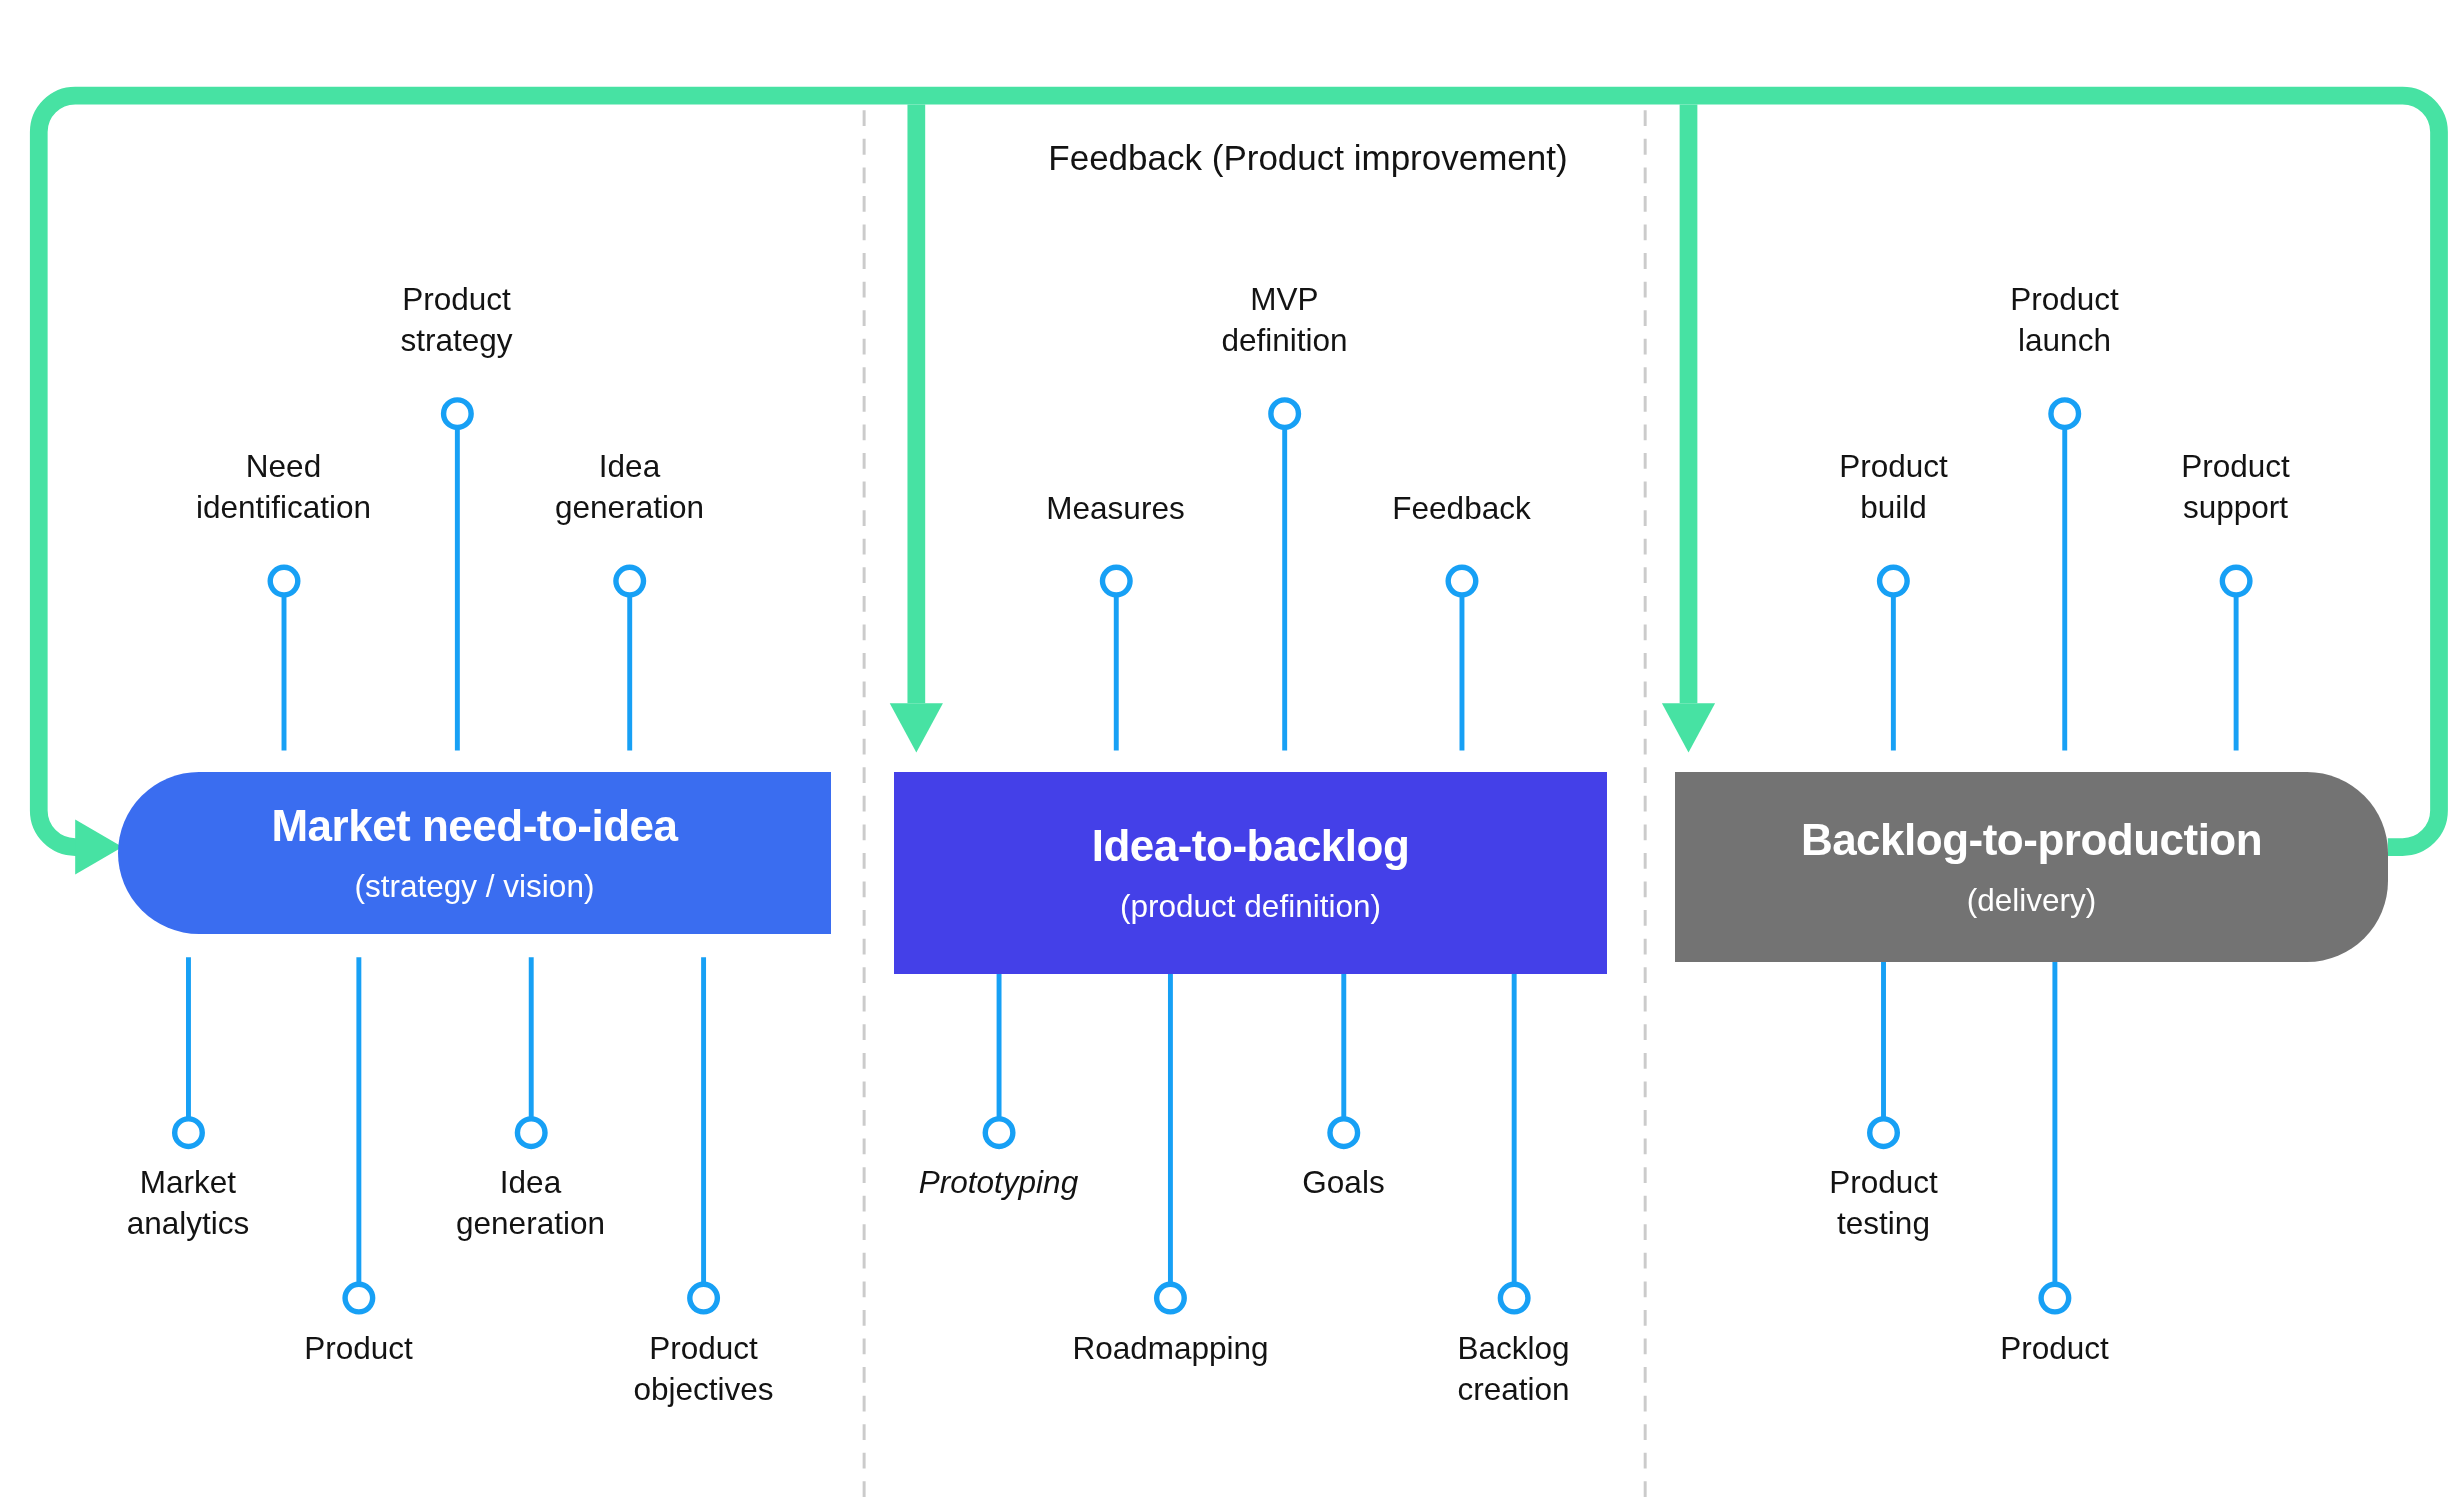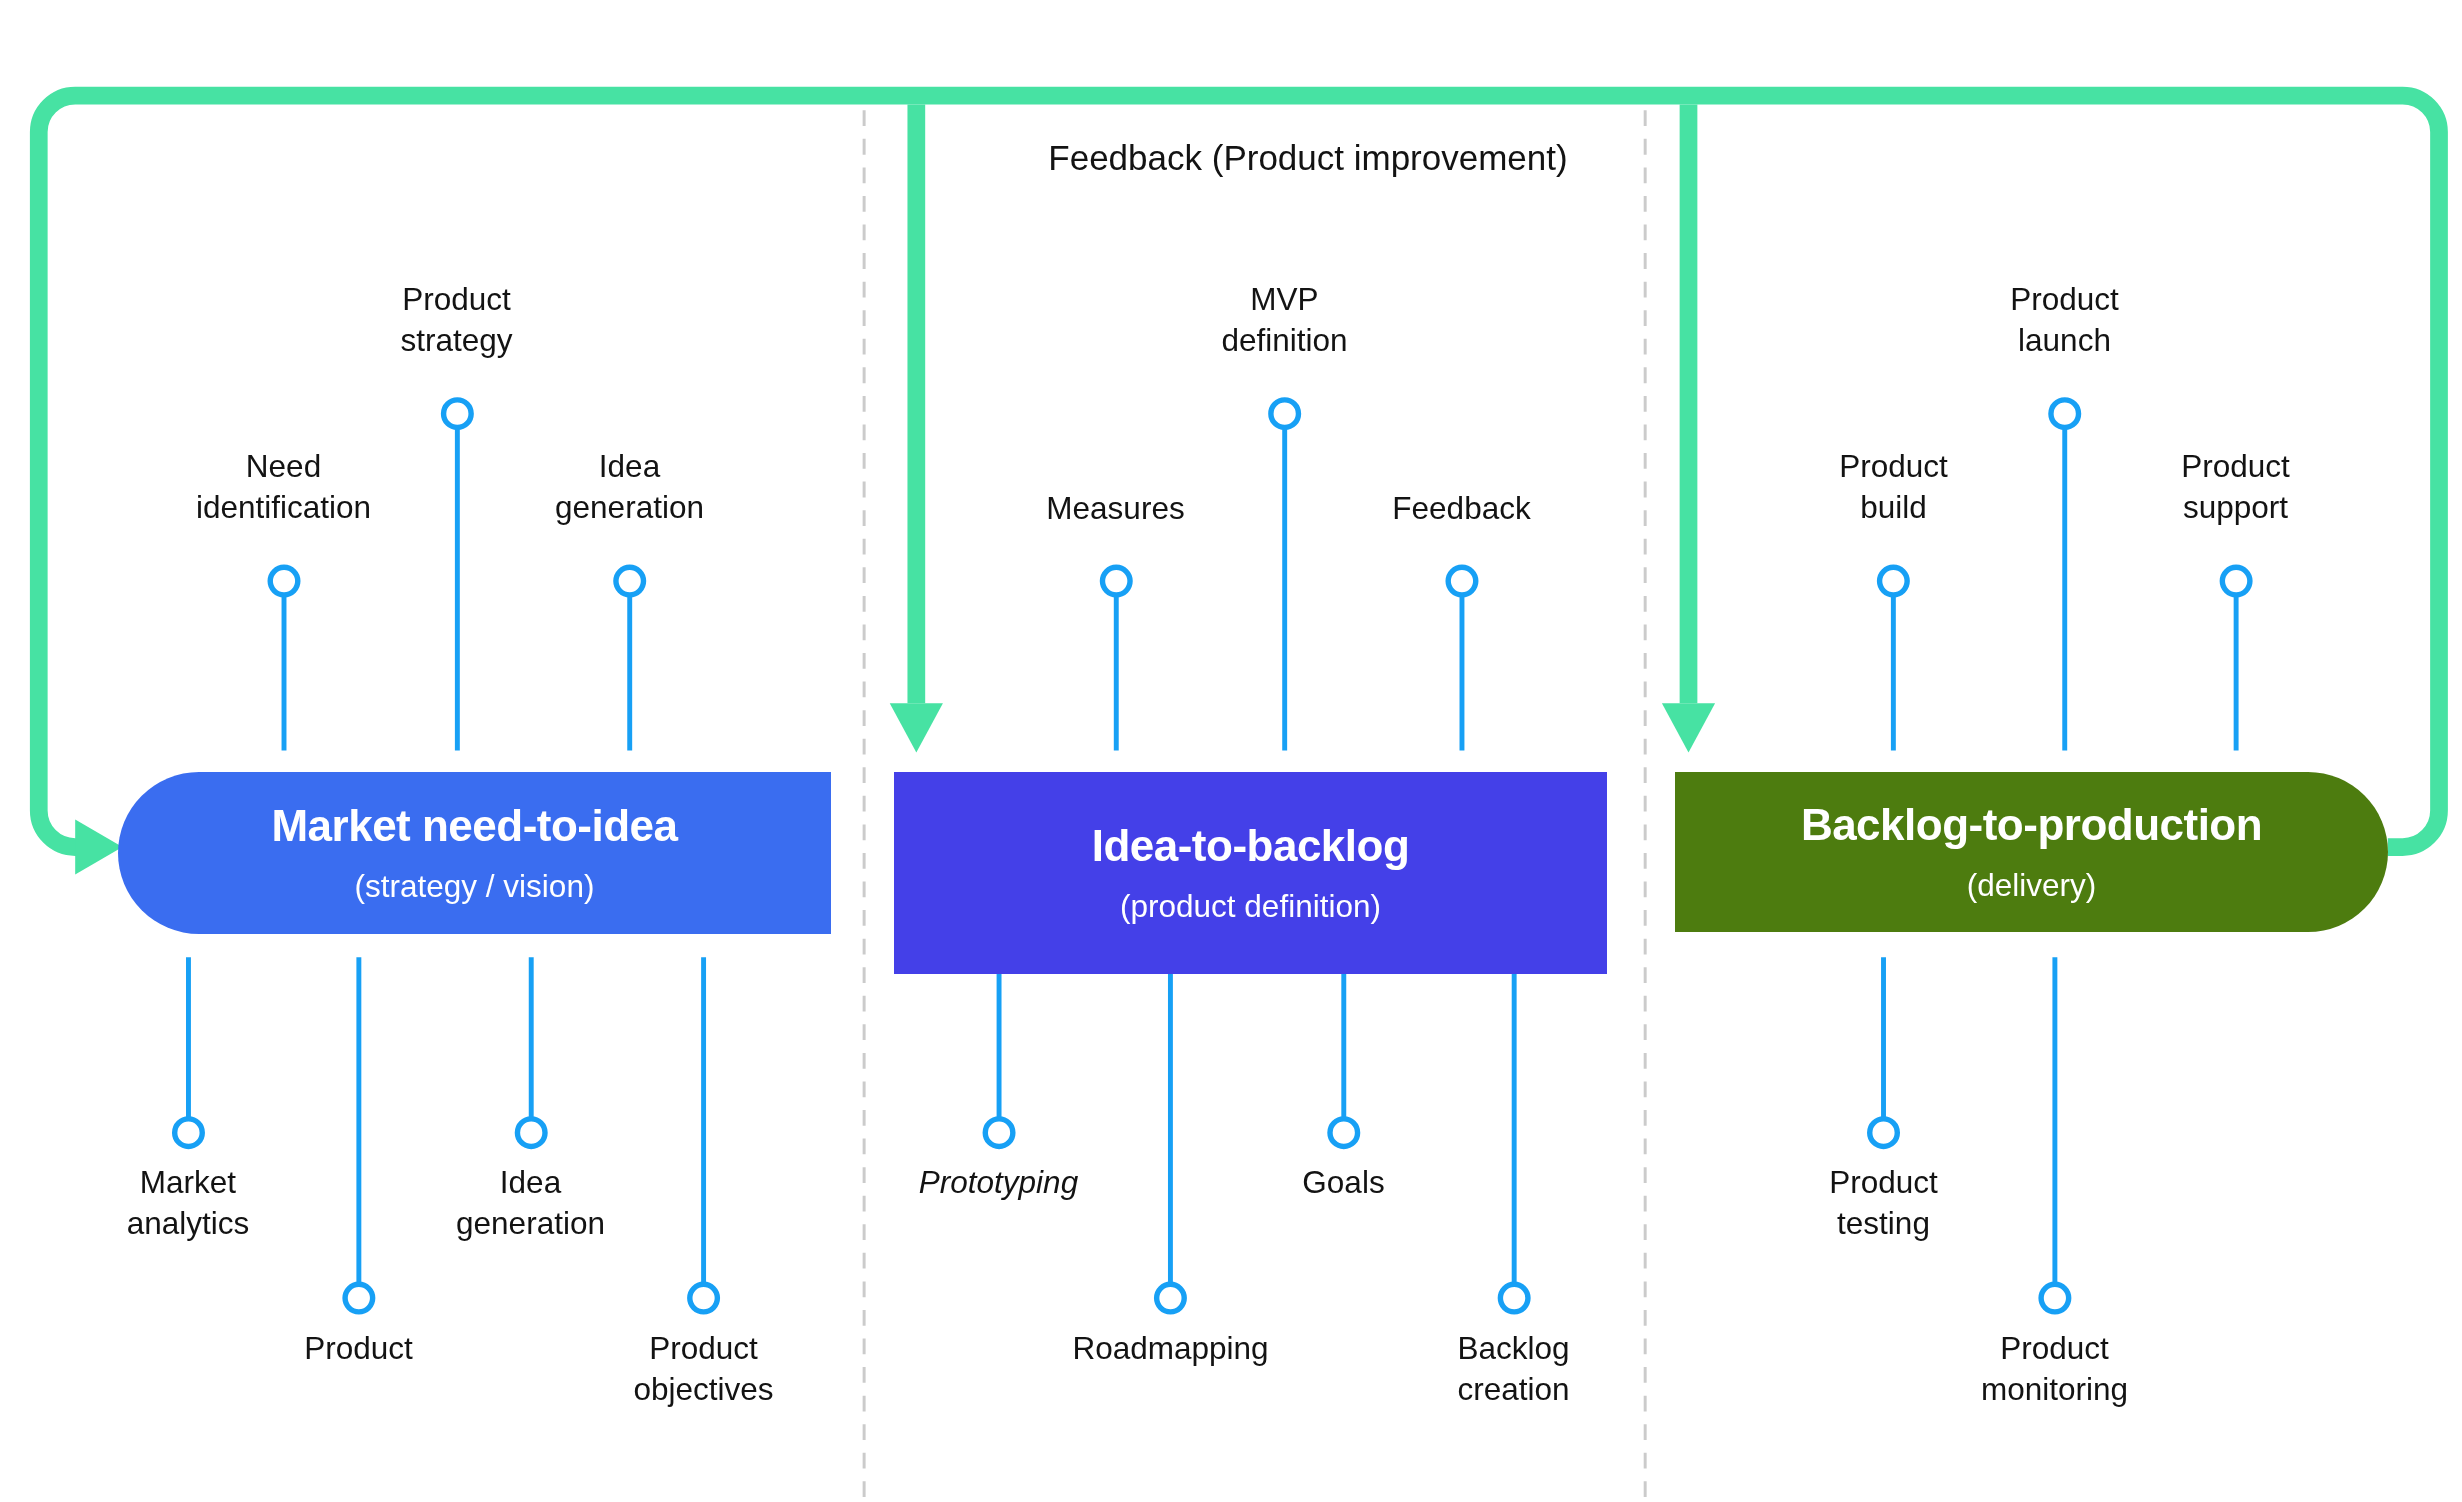--- a/index.html
+++ b/index.html
@@ -96,21 +96,21 @@
   <div class="feedback-label">Feedback (Product improvement)</div>
 
   <div class="pill" style="left: 118px; width: 713px; background: rgb(58, 109, 240); border-radius: 81px 0px 0px 81px; height: 162px; top: 772px;">
     <div class="pill-title">Market need-to-idea</div>
     <div class="pill-subtitle">(strategy / vision)</div>
   </div>
   <div class="pill" style="left: 894px; width: 713px; background: rgb(68, 64, 232); height: 202px; top: 772px;">
     <div class="pill-title">Idea-to-backlog</div>
     <div class="pill-subtitle">(product definition)</div>
   </div>
-  <div class="pill" style="left: 1675px; width: 713px; background: #4d7c0f; border-radius: 0px 81px 81px 0px; height: 160px; top: 772px; align-items: center;">
+  <div class="pill" style="left: 1675px; width: 713px; background: #737373; border-radius: 0px 81px 81px 0px; height: 190px; top: 772px; align-items: center;">
     <div class="pill-title">Backlog-to-production</div>
     <div class="pill-subtitle">(delivery)</div>
   </div>
 
   <div id="labels">
       <div class="item-label" style="left: 67px; top: 446px;">
         <div>Need</div>
         <div>identification</div>
       </div>
       <div class="item-label" style="left: 240px; top: 279px;">
@@ -170,17 +170,16 @@
       <div class="item-label" style="left: 2019px; top: 446px;">
         <div>Product</div>
         <div>support</div>
       </div>
       <div class="item-label" style="left: 1667px; top: 1162px;">
         <div>Product</div>
         <div>testing</div>
       </div>
       <div class="item-label" style="left: 1838px; top: 1328px;">
         <div>Product</div>
-        <div>monitoring</div>
       </div>
     </div>
 </div>
 
 
 </body></html>

